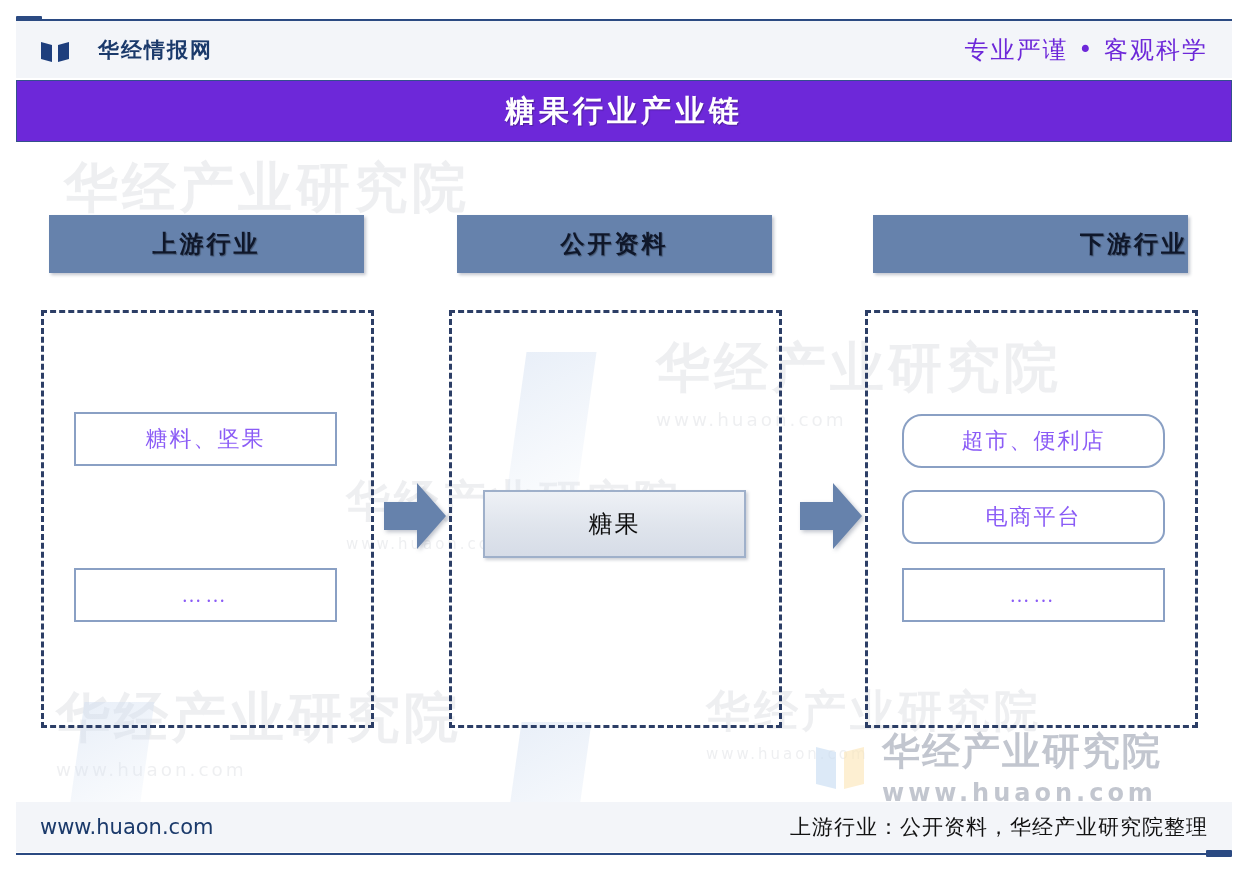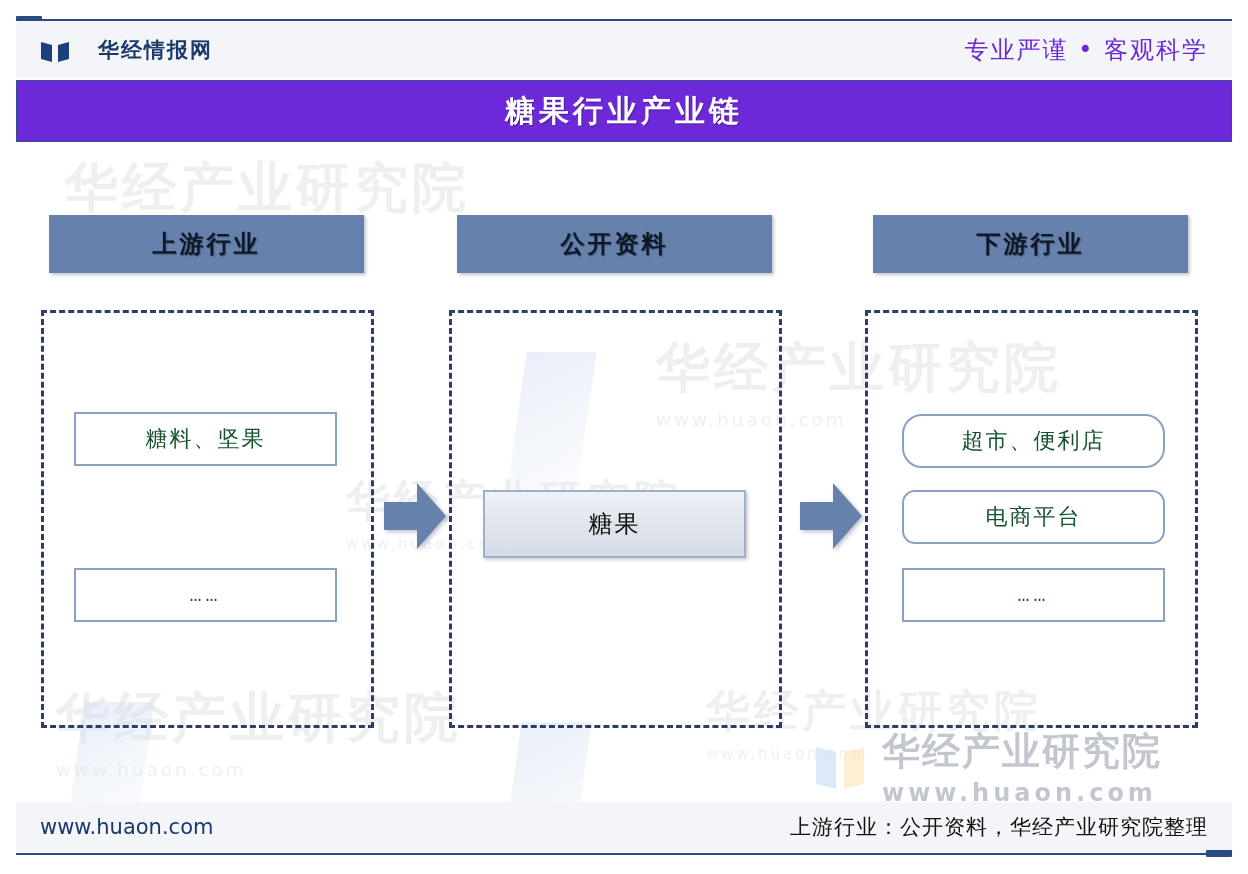--- a/index.html
+++ b/index.html
@@ -156,21 +156,21 @@
   .col-head span {
     font-size: 24px;
     font-weight: 700;
     color: #0f172a;
     letter-spacing: 3px;
     font-family: "DejaVu Sans", sans-serif;
     text-shadow: 1px 1px 1px rgba(0,0,0,.35);
   }
   .col-head.up   { left: 33px;  top: 73px; width: 315px; }
   .col-head.mid  { left: 441px; top: 73px; width: 315px; }
-  .col-head.down { left: 857px; top: 73px; width: 315px; }
+  .col-head.down { left: 857px; top: 73px; width: 315px; justify-content: flex-end; }
 
   
   .dashed {
     position: absolute;
     top: 168px;
     height: 418px;
     border: 3px dashed #2c3e66;
     background: transparent;
   }
   .dashed.up   { left: 25px;  width: 333px; }
@@ -183,23 +183,23 @@
     width: 263px;
     height: 54px;
     background: #ffffff;
     border: 2px solid #8aa0c4;
     display: flex;
     align-items: center;
     justify-content: center;
   }
   .item-box span {
     font-size: 22px;
-    color: #14532d;
-    letter-spacing: 2px;
-    font-family: Liberation Mono, monospace;
+    color: #8b5cf6;
+    letter-spacing: 2px;
+    font-family: Liberation Serif, serif;
   }
   .item-box.dots span { letter-spacing: 4px; font-size: 20px; }
 
   .up-1   { left: 58px;  top: 270px; }
   .up-2   { left: 58px;  top: 348px; }
   .up-3   { left: 58px;  top: 426px; }
   .down-1 { left: 886px; top: 272px; border-radius: 20px; }
   .down-2 { left: 886px; top: 348px; border-radius: 13px; }
   .down-3 { left: 886px; top: 426px; }
 

